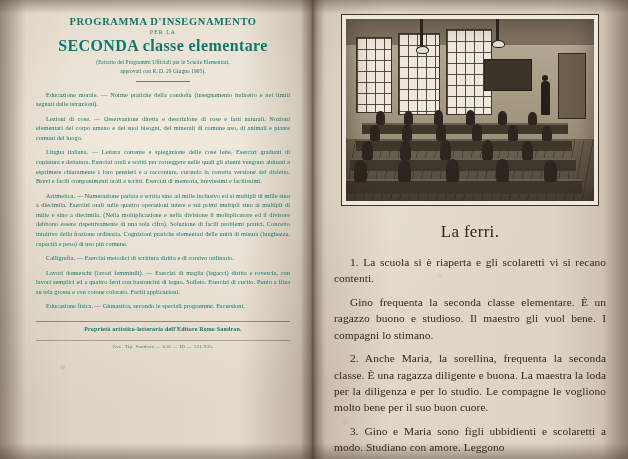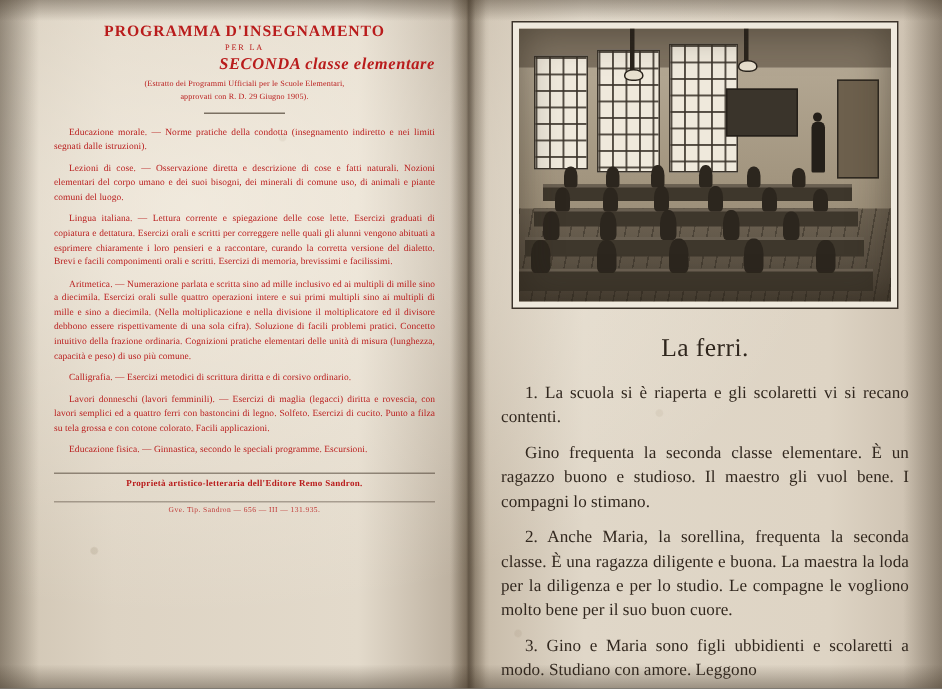--- a/index.html
+++ b/index.html
@@ -68,42 +68,41 @@
     pointer-events: none;
   }
 
   
   .page-left {
     position: absolute;
     left: 36px;
     top: 12px;
     width: 254px;
     height: 432px;
-    color: #b91c1c;
+    color: #0f766e;
   }
   .ttl-main {
     text-align: center;
     font-weight: bold;
     font-size: 10.5px;
     letter-spacing: .6px;
     margin: 4px 0 2px;
   }
   .ttl-per {
     text-align: center;
     font-size: 5.5px;
     letter-spacing: 1.2px;
     margin: 1px 0 2px;
   }
   .ttl-sec {
-    text-align: right;
+    text-align: center;
     font-weight: bold;
-    font-size: 11px;
+    font-size: 16px;
     letter-spacing: .4px;
     margin: 1px 0 4px;
-    font-style: italic;
   }
   .ttl-note {
     text-align: center;
     font-size: 5.4px;
     line-height: 1.45;
     letter-spacing: .1px;
     margin: 1px 0 1px;
   }
   .rule {
     width: 54px;

